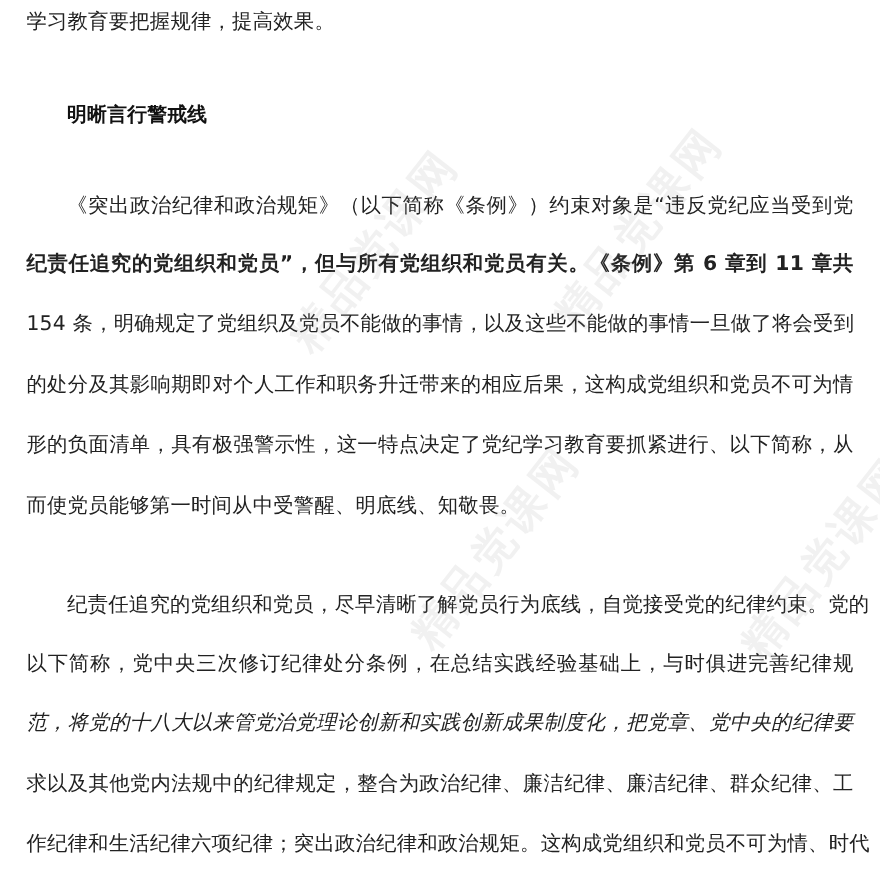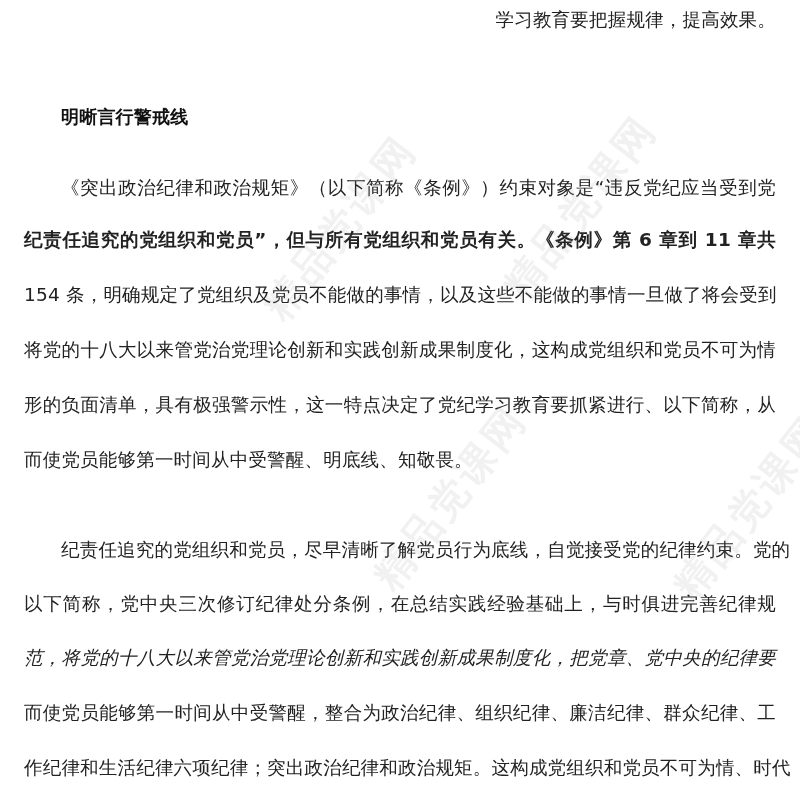--- a/index.html
+++ b/index.html
@@ -12,32 +12,32 @@
   .indent { padding-left: 37px; box-sizing: border-box; }
   .heading { font-weight: bold; font-size: 18px; color: #111; }
   .wm { position: absolute; font-size: 40px; color: rgba(150,150,150,0.13);
         transform: rotate(-52deg); white-space: nowrap; pointer-events: none;
         letter-spacing: 4px; font-weight: bold; }
 </style>
 </head>
 <body>
 
 <div class="page" id="page">
-    <div class="line" style="top: 8px; text-align: right;">学习教育要把握规律，提高效果。</div>
-    <div class="line indent heading" style="top: 93px; margin-top: 12px;">明晰言行警戒线</div>
+    <div class="line" style="top: 8px;">学习教育要把握规律，提高效果。</div>
+    <div class="line indent heading" style="top: 93px;">明晰言行警戒线</div>
     <div class="line justify indent" style="top: 176px;">《突出政治纪律和政治规矩》（以下简称《条例》）约束对象是“违反党纪应当受到党</div>
     <div class="line justify" style="top: 228px; font-weight: bold;">纪责任追究的党组织和党员”，但与所有党组织和党员有关。《条例》第 6 章到 11 章共</div>
     <div class="line justify" style="top: 283px;">154 条，明确规定了党组织及党员不能做的事情，以及这些不能做的事情一旦做了将会受到</div>
-    <div class="line justify" style="top: 338px;">将党的十八大以来管党治党理论创新和实践创新成果制度化，这构成党组织和党员不可为情</div>
+    <div class="line justify" style="top: 338px;">的处分及其影响期即对个人工作和职务升迁带来的相应后果，这构成党组织和党员不可为情</div>
     <div class="line justify" style="top: 393px;">形的负面清单，具有极强警示性，这一特点决定了党纪学习教育要抓紧进行、以下简称，从</div>
     <div class="line" style="top: 448px;">而使党员能够第一时间从中受警醒、明底线、知敬畏。</div>
     <div class="line justify indent" style="top: 538px;">纪责任追究的党组织和党员，尽早清晰了解党员行为底线，自觉接受党的纪律约束。党的</div>
     <div class="line justify" style="top: 592px;">以下简称，党中央三次修订纪律处分条例，在总结实践经验基础上，与时俱进完善纪律规</div>
     <div class="line justify" style="top: 646px; font-style: italic;">范，将党的十八大以来管党治党理论创新和实践创新成果制度化，把党章、党中央的纪律要</div>
-    <div class="line justify" style="top: 701px;">而使党员能够第一时间从中受警醒，整合为政治纪律、组织纪律、廉洁纪律、群众纪律、工</div>
+    <div class="line justify" style="top: 701px;">求以及其他党内法规中的纪律规定，整合为政治纪律、廉洁纪律、廉洁纪律、群众纪律、工</div>
     <div class="line justify" style="top: 756px;">作纪律和生活纪律六项纪律；突出政治纪律和政治规矩。这构成党组织和党员不可为情、时代</div>
   </div>
 <div id="wm-layer">
     <div class="wm" style="left: 470px; top: 180px;">精品党课网</div>
     <div class="wm" style="left: 340px; top: 470px;">精品党课网</div>
     <div class="wm" style="left: 640px; top: 480px;">精品党课网</div>
     <div class="wm" style="left: 230px; top: 200px;">精品党课网</div>
   </div>
 
 </body></html>

